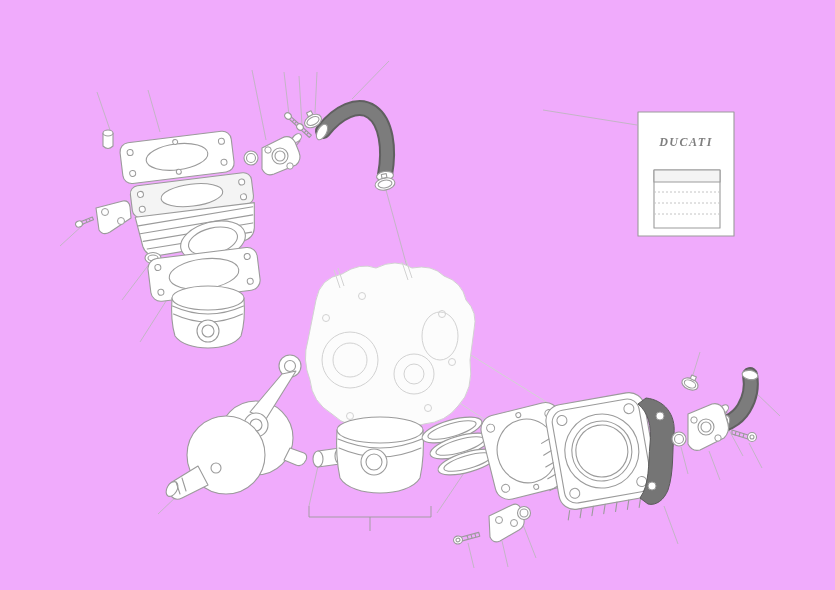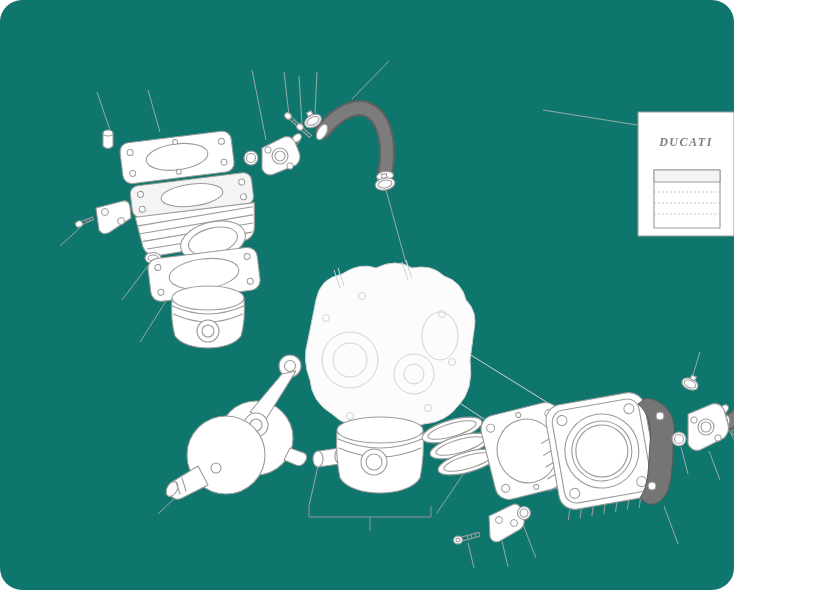--- a/index.html
+++ b/index.html
@@ -1,22 +1,21 @@
 <!DOCTYPE html>
 <html><head>
 <meta charset="utf-8">
 <style>
   html,body{margin:0;padding:0;background:#ffffff;}
   .stage{
     position:relative;
-    width:734px;height:590px;
-    background:#0f766e;
+    width:835px;height:590px;
+    background:#f0abfc;
     overflow:hidden;
     font-family:"Liberation Sans", sans-serif;
-    border-radius:22px;
   }
   svg{position:absolute;left:0;top:0;}
   .ln{stroke:#9b9b9b;fill:none;stroke-width:1.1;stroke-linecap:round;stroke-linejoin:round;}
   .fw{fill:#ffffff;stroke:#9b9b9b;stroke-width:1.1;stroke-linejoin:round;}
   .fl{fill:#f4f4f4;stroke:#9b9b9b;stroke-width:1.1;stroke-linejoin:round;}
   .dk{fill:#757575;stroke:#5a5a5a;stroke-width:1;}
   .hole{fill:#ffffff;stroke:#9b9b9b;stroke-width:1;}
   .faint{stroke:#d2d2d2;fill:none;stroke-width:1;stroke-linejoin:round;}
   .faintf{fill:#fcfcfc;stroke:#d2d2d2;stroke-width:1;stroke-linejoin:round;}
   .leader{stroke:#b8b8b8;stroke-width:0.8;fill:none;}

